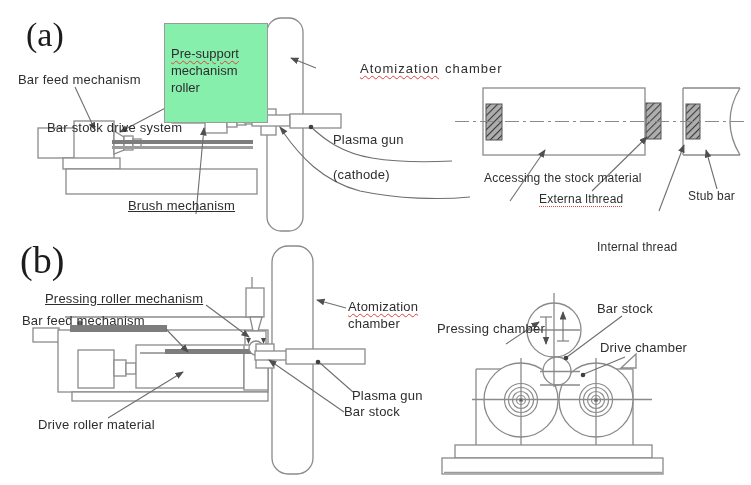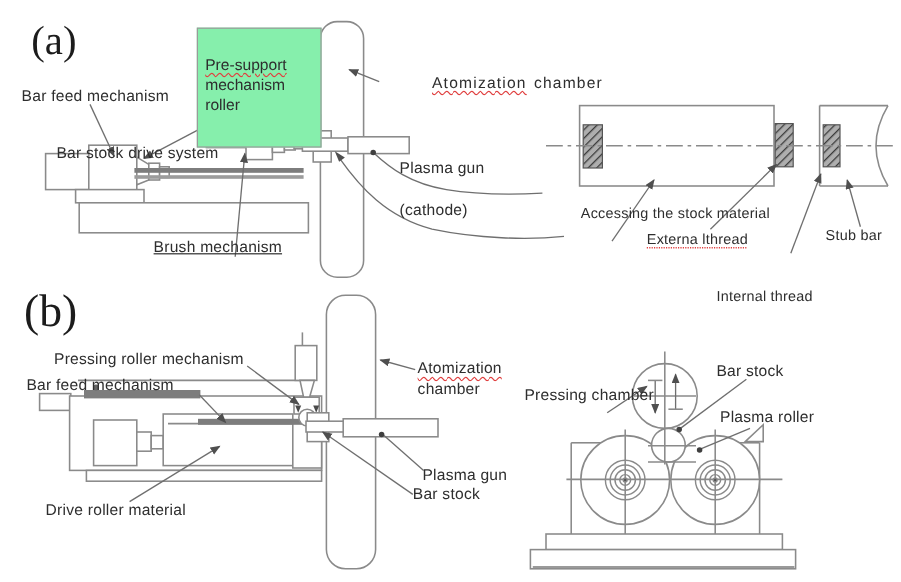--- a/index.html
+++ b/index.html
@@ -214,29 +214,29 @@
   </div>
 
   <div class="lbl" style="left:333px;top:132px;">Plasma gun</div>
   <div class="lbl" style="left:333px;top:167px;">(cathode)</div>
 
   <div class="lbl sm" style="left:484px;top:171px;">Accessing the stock material</div>
   <div class="lbl sm dotred" style="left:539px;top:192px;">Externa lthread</div>
   <div class="lbl sm" style="left:688px;top:189px;">Stub bar</div>
   <div class="lbl sm" style="left:597px;top:212px;margin-top:28px;">Internal thread</div>
 
-  <div class="lbl" style="left:45px;top:291px;">Pressing roller mechanism</div>
+  <div class="lbl" style="left:45px;top:291px;text-decoration:underline;">Pressing roller mechanism</div>
   <div class="lbl" style="left:22px;top:313px;">Bar feed mechanism</div>
   <div class="lbl" style="left:38px;top:417px;">Drive roller material</div>
 
   <div class="lbl stack" style="left:348px;top:298px;line-height:17px;">
     <span class="wavy">Atomization</span>
     <span>chamber</span>
   </div>
 
   <div class="lbl" style="left:352px;top:388px;">Plasma gun</div>
   <div class="lbl" style="left:344px;top:404px;">Bar stock</div>
 
   <div class="lbl" style="left:437px;top:321px;">Pressing chamber</div>
   <div class="lbl" style="left:597px;top:301px;">Bar stock</div>
-  <div class="lbl" style="left:600px;top:340px;">Plasma roller</div>
+  <div class="lbl" style="left:600px;top:340px;">Drive chamber</div>
 
 </div>
 
 </body></html>

